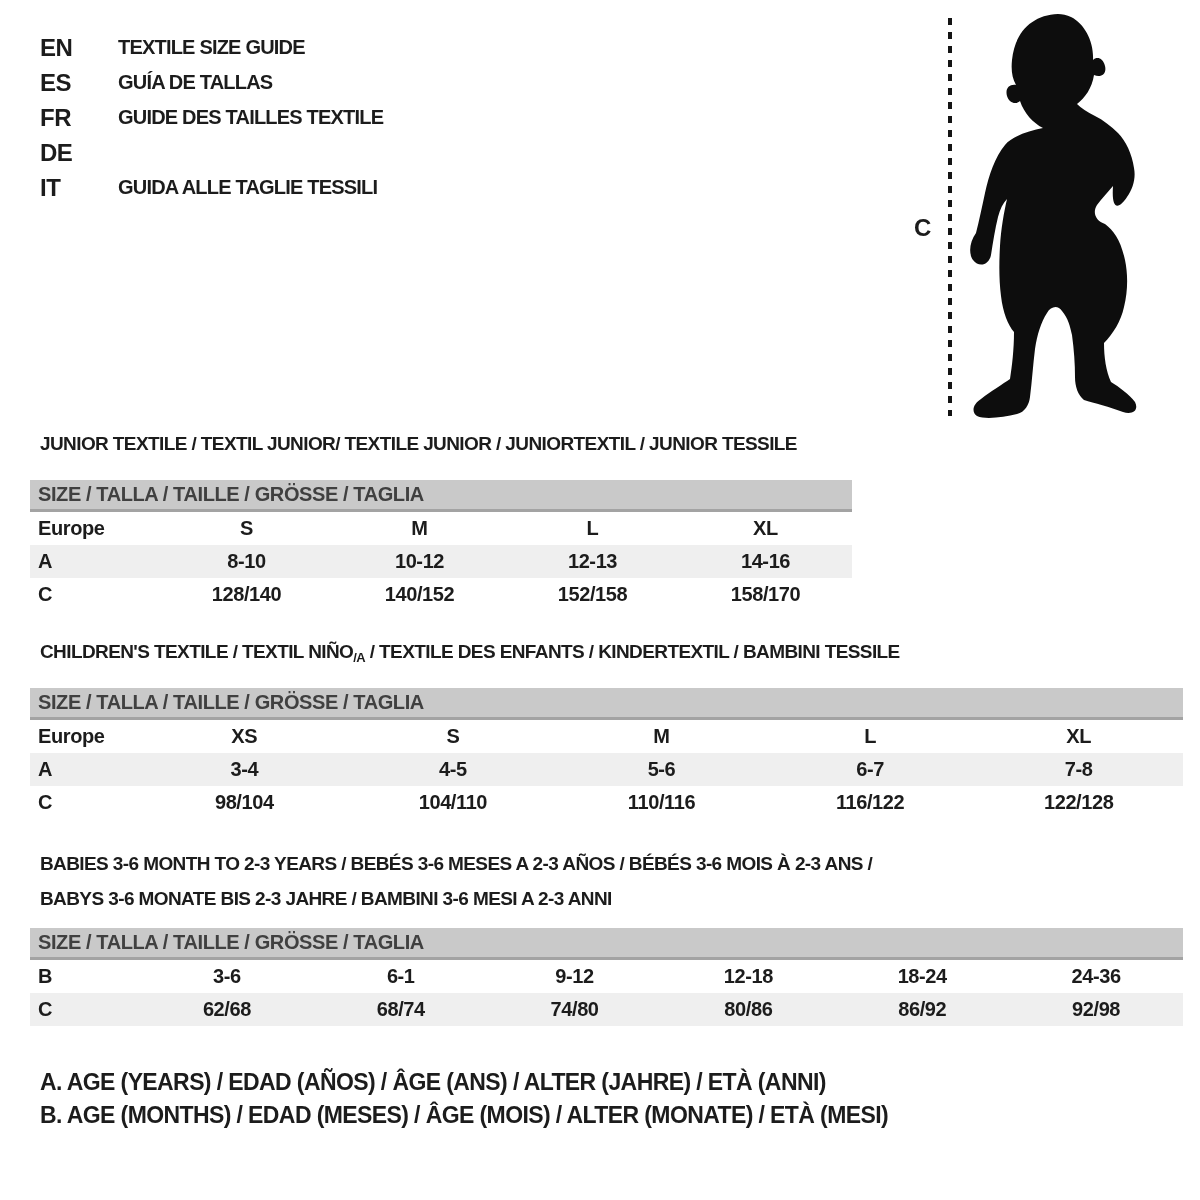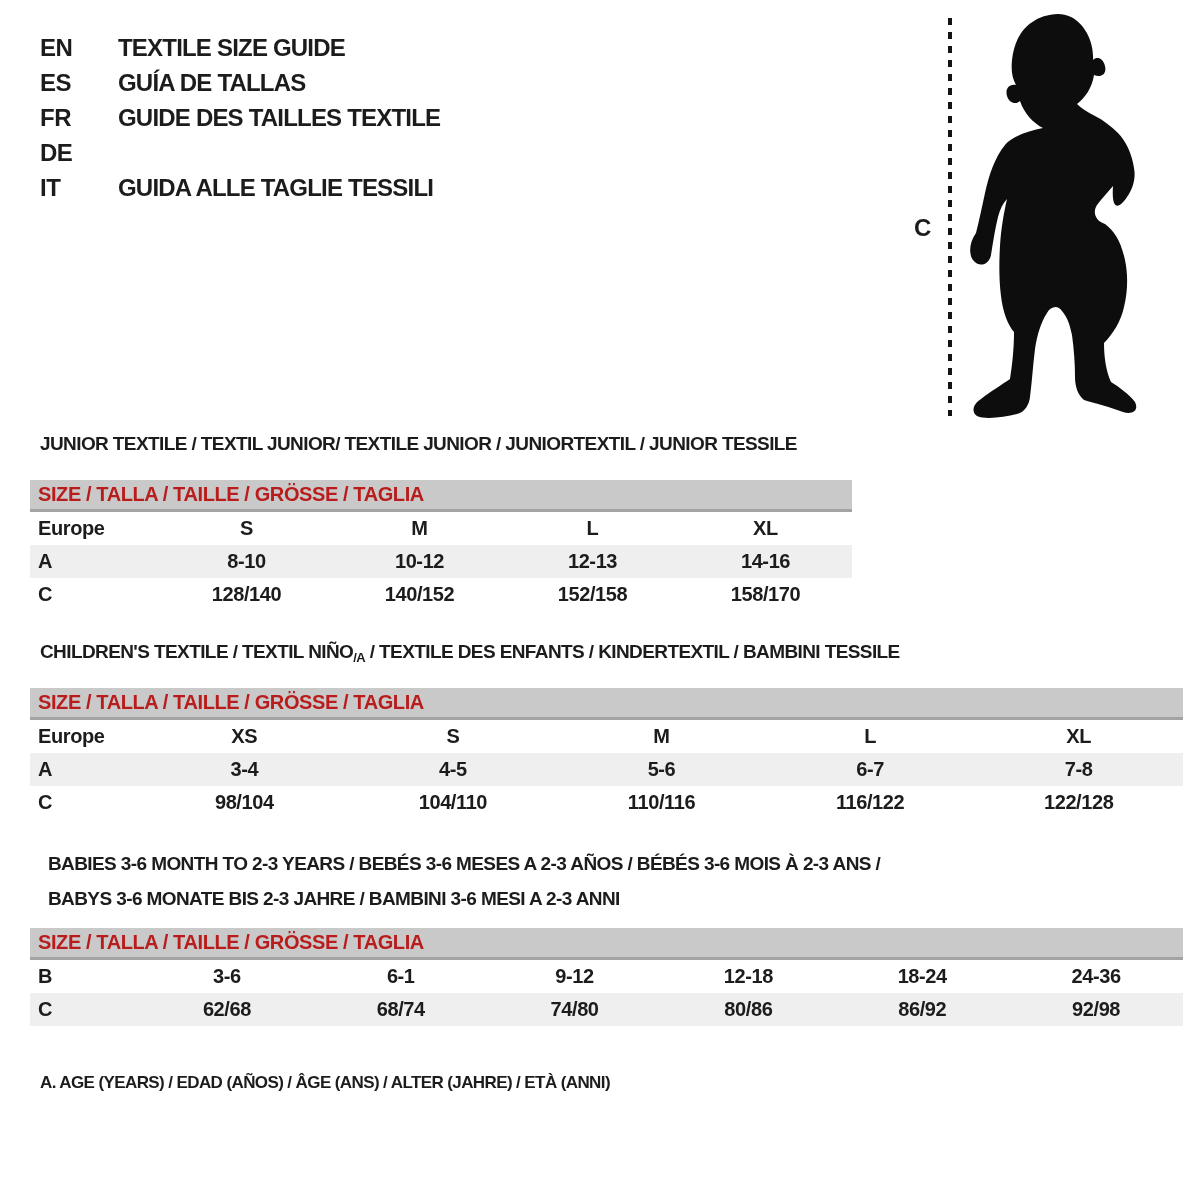--- a/index.html
+++ b/index.html
@@ -10,64 +10,64 @@
     background: #ffffff;
     font-family: "Liberation Sans", sans-serif;
     font-weight: 700;
     color: #1c1c1c;
     overflow: hidden;
   }
   
   .langs { position: absolute; top: 30px; left: 40px; }
   .lang-row { display: flex; align-items: center; height: 35px; }
   .lang-code { width: 78px; font-size: 24px; letter-spacing: -0.5px; }
-  .lang-label { font-size: 24px; letter-spacing: -0.8px; white-space: nowrap; }
+  .lang-label { font-size: 20px; letter-spacing: -0.8px; white-space: nowrap; }
   
   .measure-line {
     position: absolute; left: 948px; top: 18px; width: 4px; height: 398px;
     background-image: repeating-linear-gradient(to bottom, #141414 0 7px, transparent 7px 14px);
   }
   .measure-label { position: absolute; left: 914px; top: 214px; font-size: 24px; }
   .silhouette { position: absolute; left: 962px; top: 10px; }
   
   .section-title {
     position: absolute; left: 40px;
     font-size: 19px; letter-spacing: -0.6px; white-space: nowrap;
   }
   .section-title .sub { font-size: 13px; vertical-align: -4px; }
-  .two-line { line-height: 35px; margin-left: 8px; }
+  .two-line { line-height: 35px; }
   .size-bar {
     position: absolute; left: 30px;
     height: 29px; line-height: 29px;
     background: #c9c9c9;
     border-bottom: 3px solid #a3a3a3;
     padding-left: 8px;
     font-size: 20px; letter-spacing: -0.4px;
-    color: #b91c1c;
+    color: #404040;
   }
   .bar-junior { top: 480px; width: 814px; }
   .bar-children { top: 688px; width: 1145px; }
   .bar-babies { top: 928px; width: 1145px; }
   table.size-table {
     position: absolute; left: 30px;
     border-collapse: collapse; table-layout: fixed;
     border: none;
   }
   .t-junior { top: 512px; width: 822px; }
   .t-children { top: 720px; width: 1153px; }
   .t-babies { top: 960px; width: 1153px; }
   .size-table td {
     height: 33px; font-size: 20px; letter-spacing: -0.4px;
     text-align: center; padding: 0; font-weight: 700;
   }
   .size-table td.row-label { text-align: left; padding-left: 8px; }
   .size-table tr.shade td { background: #efefef; }
   
   .legend { position: absolute; left: 40px; top: 1066px; }
-  .legend-line { font-size: 17px; letter-spacing: -0.6px; line-height: 33px; white-space: nowrap; }
+  .legend-line { font-size: 23px; letter-spacing: -0.6px; line-height: 33px; white-space: nowrap; }
 </style>
 </head>
 <body>
 
 <div class="page">
 
   <div class="langs">
     <div class="lang-row">
       <span class="lang-code">EN</span>
       <span class="lang-label">TEXTILE SIZE GUIDE</span>
@@ -248,15 +248,16 @@
       <td>74/80</td>
       <td>80/86</td>
       <td>86/92</td>
       <td>92/98</td>
     </tr>
   </tbody>
     </table>
 
   <div class="legend">
     <div class="legend-line">A. AGE (YEARS) / EDAD (AÑOS) / ÂGE (ANS) / ALTER (JAHRE) / ETÀ (ANNI)</div>
+    <div class="legend-line">B. AGE (MONTHS) / EDAD (MESES) / ÂGE (MOIS) / ALTER (MONATE) / ETÀ (MESI)</div>
   </div>
 
 </div>
 
 </body></html>

